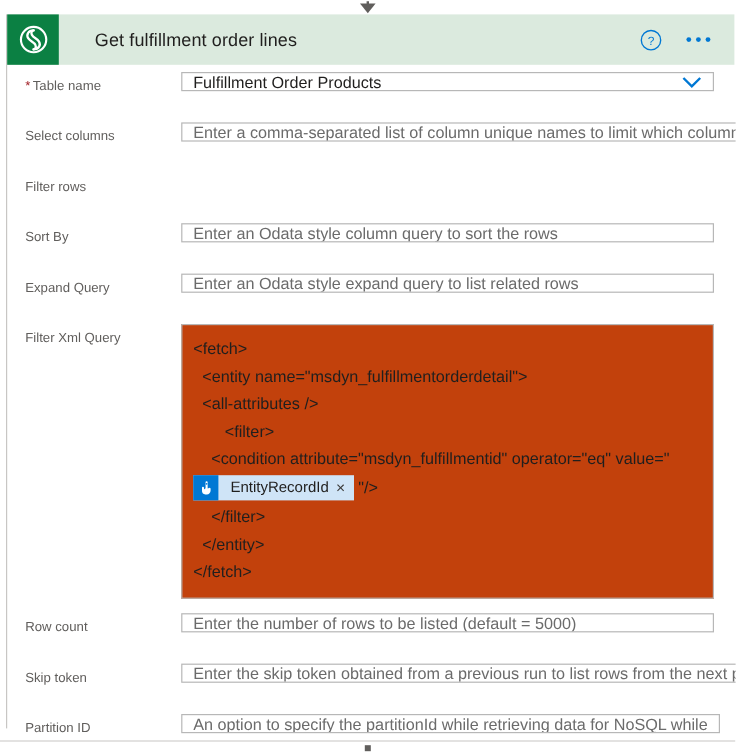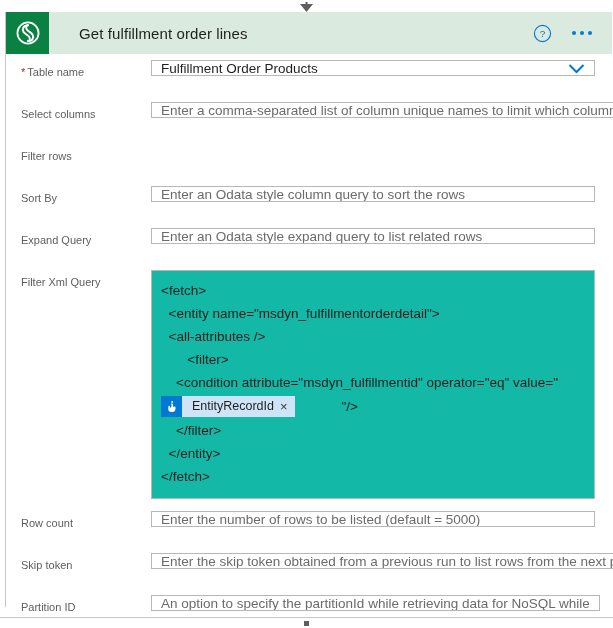--- a/index.html
+++ b/index.html
@@ -139,39 +139,38 @@
   .combo .chev {
     margin-left: auto;
     padding-left: 8px;
     line-height: 0;
     flex: 0 0 auto;
   }
 
   
   .xml-box {
     border: 1px solid #b7b7b7;
-    background: #14b8a6;
+    background: #c2410c;
     padding: 8px 9px 10px 9px;
     box-sizing: border-box;
     min-height: 212px;
     overflow: hidden;
   }
   .xml-line {
     font-size: 13.5px;
     color: #201f1e;
     line-height: 23px;
     white-space: pre;
     height: 23px;
     display: flex;
     align-items: center;
   }
   .xml-line.token-line {
     height: 25px;
     white-space: normal;
-    gap: 43px;
   }
   .token {
     display: inline-flex;
     align-items: center;
     height: 21px;
     background: #cfe4f7;
     margin-right: 4px;
     vertical-align: middle;
   }
   .token .tok-icon {

